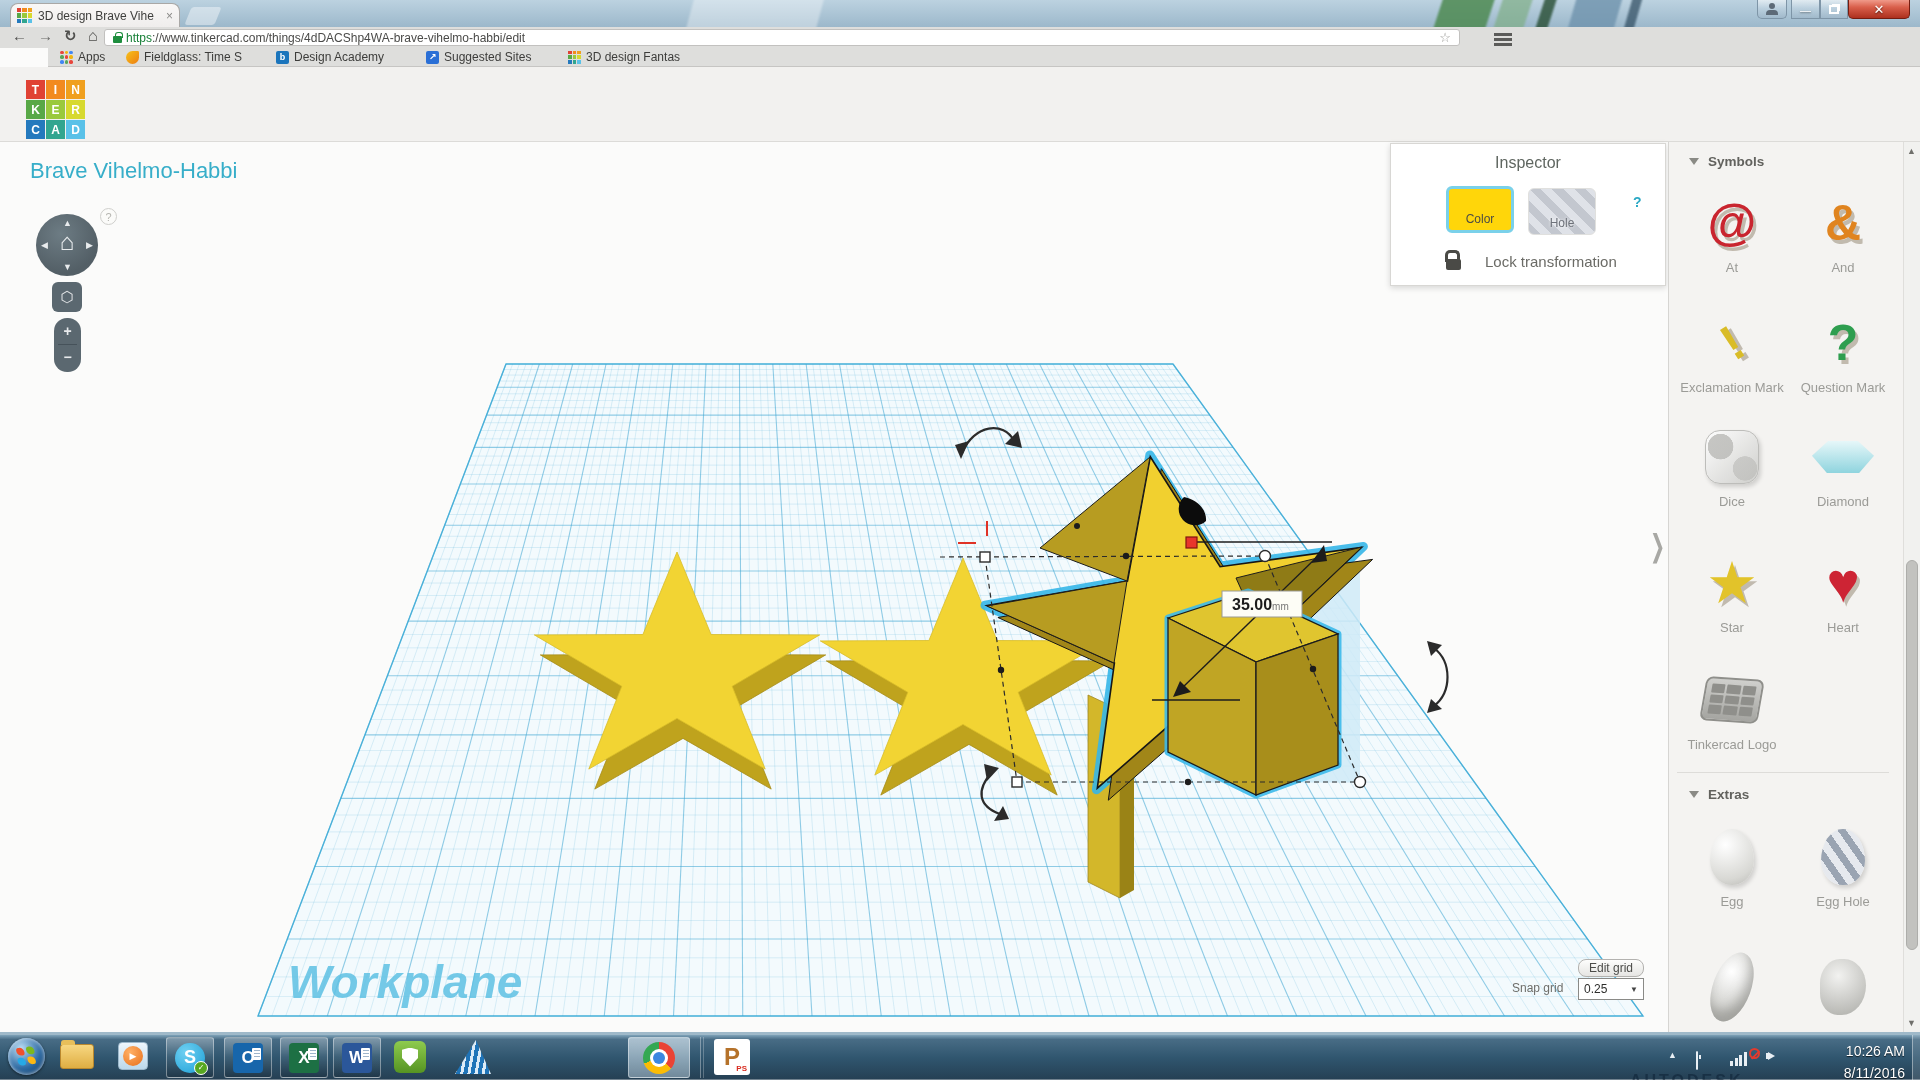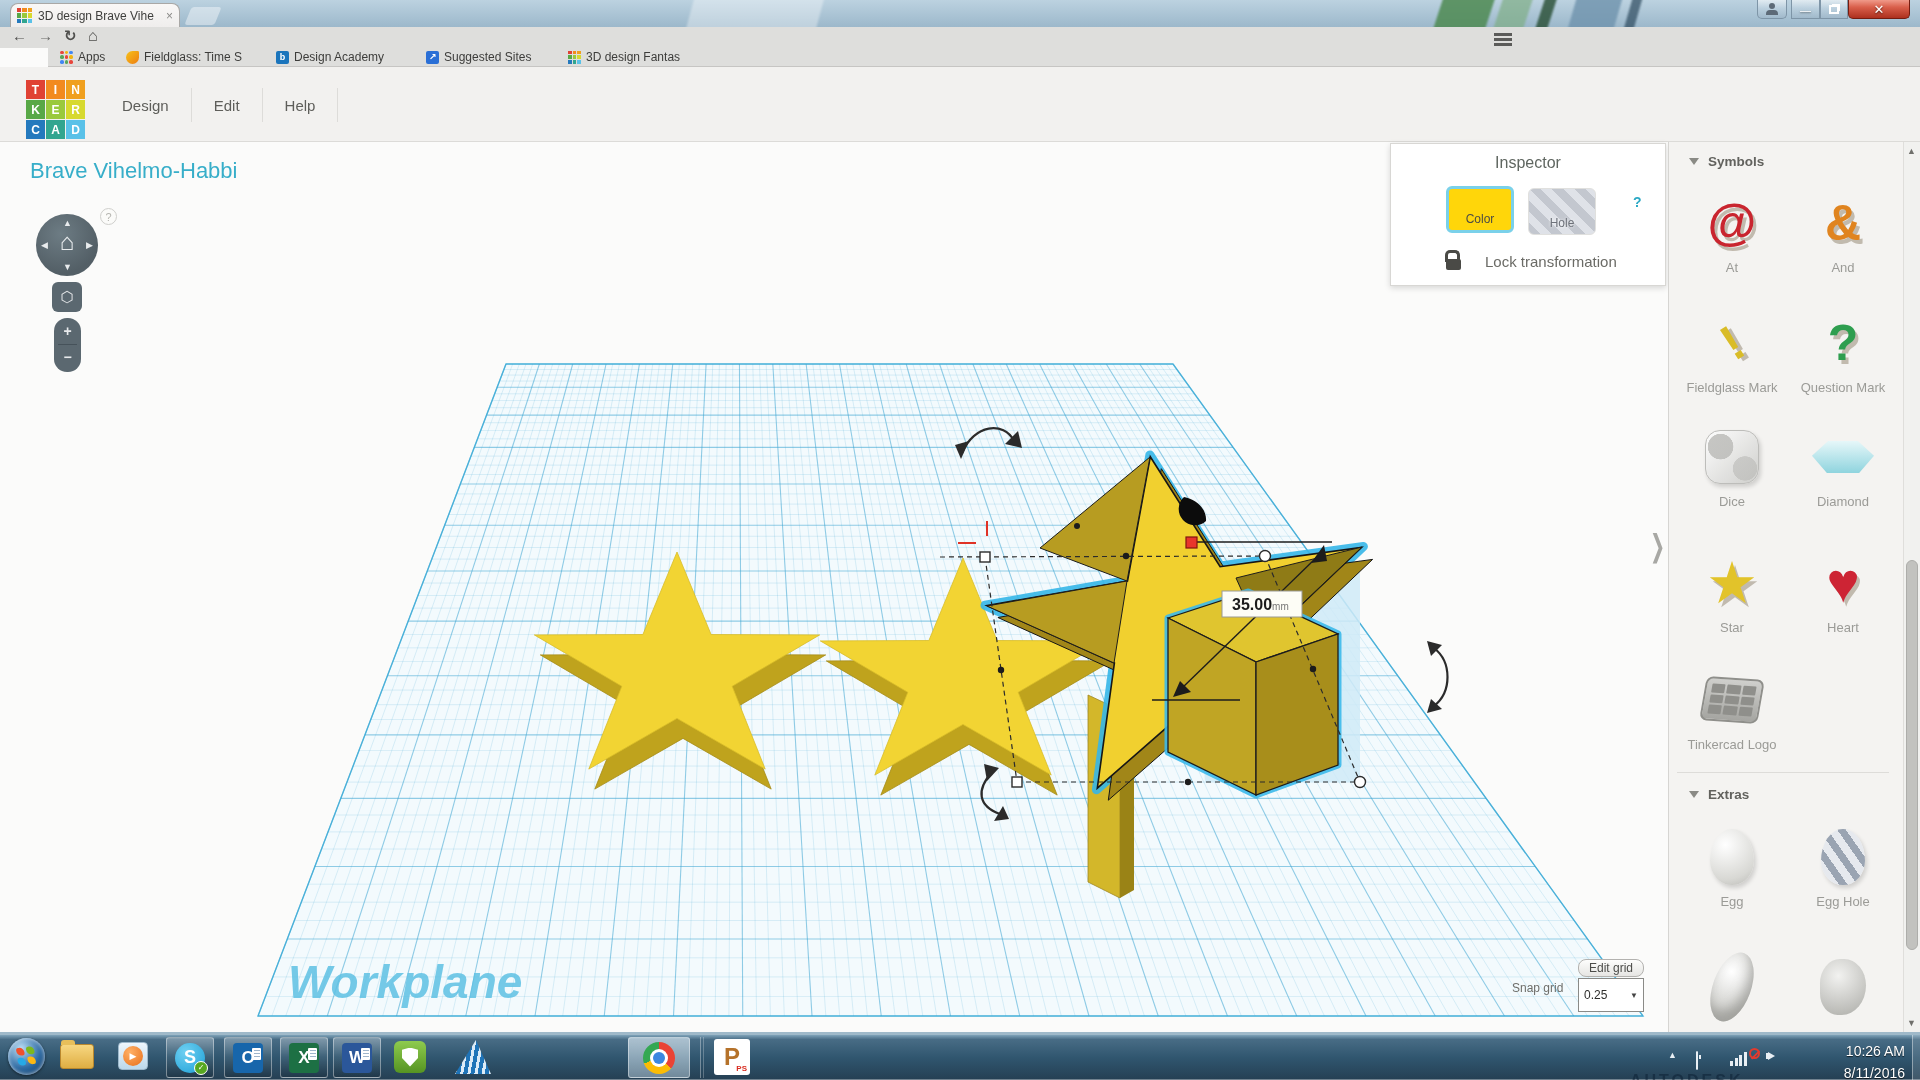--- a/index.html
+++ b/index.html
@@ -82,21 +82,21 @@
     color:#e8eaec;display:grid;place-items:center;font-size:15px;}
   #zoompill{position:absolute;left:54px;top:318px;width:27px;height:54px;border-radius:13px;background:#5b6870;
     color:#e8eaec;text-align:center;font-size:14px;font-weight:bold;}
   #zoompill .zdiv{height:1px;background:#46525a;margin:0 4px;}
   #panel-chevron{position:absolute;left:1650px;top:535px;color:#a8a8a4;font-size:18px;transform:scaleY(1.7);}
 
   #editgrid{position:absolute;left:1578px;top:959px;width:66px;height:18px;border:1px solid #b3b2af;border-radius:8px;
     background:linear-gradient(#fdfdfc,#e6e5e3);font-size:12px;color:#4c4c49;display:grid;place-items:center;}
   #snaplabel{position:absolute;left:1512px;top:981px;font-size:12px;color:#6e6e6a;}
   #snapsel{position:absolute;left:1578px;top:978px;width:66px;height:19px;background:#fff;border:1px solid #8a8a87;
-    font-size:12px;color:#2e2e2c;display:flex;align-items:center;padding:16px 5px;}
+    font-size:12px;color:#2e2e2c;display:flex;align-items:center;padding:10px 5px;}
   #snapsel .v{flex:1;}
   #snapsel .d{font-size:8px;color:#444;}
 
   
   #inspector{position:absolute;left:1390px;top:143px;width:276px;height:143px;background:#fff;
     border:1px solid #d8d7d4;box-shadow:0 2px 6px rgba(0,0,0,.15);}
   #inspector h3{margin:10px 0 8px;text-align:center;font-size:16px;color:#5f6660;font-weight:normal;}
   .swatch{position:absolute;width:68px;height:47px;border-radius:6px;display:flex;align-items:flex-end;justify-content:center;font-size:12px;}
   #sw-color{left:55px;top:42px;background:#ffd60a;border:3px solid #7ad1ea;color:#4c4c45;}
   #sw-hole{left:137px;top:44px;background:repeating-linear-gradient(45deg,#c3c7cf 0 8px,#dfe2e8 8px 16px);
@@ -234,20 +234,26 @@
 <div class="winbtn" id="btn-close" style="left:1848px;width:62px;">
     <span>✕</span>
   </div>
 
 
 <div id="navrow">
   <span class="navic" style="left:12px;">←</span>
   <span class="navic" style="left:38px;color:#6a6a68;">→</span>
   <span class="navic" style="left:64px;">↻</span>
   <span class="navic" style="left:88px;font-size:16px;">⌂</span>
+  <div id="addr">
+    <span class="lock"></span>
+    <span class="scheme">https</span>
+      <span class="urlrest">://www.tinkercad.com/things/4dDACShp4WA-brave-vihelmo-habbi/edit</span>
+    <span id="addr-star">☆</span>
+  </div>
   <span class="hamburger"></span>
 </div>
 
 
 <div id="bookmarks">
   <div class="bm" style="left:12px;">
     <span class="apps-grid">
       <i style="background:#e8453c"></i>
         <i style="background:#f2b50f"></i>
         <i style="background:#4186f4"></i>
@@ -293,28 +299,20 @@
   <div id="logo">
     <span style="background: rgb(224, 66, 52);">T</span>
     <span style="background: rgb(242, 138, 31);">I</span>
     <span style="background: rgb(240, 160, 30);">N</span>
     <span style="background: rgb(88, 168, 70);">K</span>
     <span style="background: rgb(154, 201, 61);">E</span>
     <span style="background: rgb(215, 217, 47);">R</span>
     <span style="background: rgb(36, 121, 189);">C</span>
     <span style="background: rgb(49, 165, 143);">A</span>
     <span style="background: rgb(89, 193, 232);">D</span>
-  </div>
-  <div id="menus">
-    <span class="menu-item">Design</span>
-    <span class="menu-sep"></span>
-    <span class="menu-item">Edit</span>
-    <span class="menu-sep"></span>
-    <span class="menu-item">Help</span>
-    <span class="menu-sep"></span>
   </div>
 
   <div class="tk-btn" style="left:1302px;">
     <span class="ic">↶</span>
     <span class="lb">Undo</span>
   </div>
   <div class="tk-btn disabled" style="left:1355px;">
     <span class="ic">↷</span>
     <span class="lb">Redo</span>
   </div>
@@ -639,21 +637,21 @@
     <div class="sb-icon">
         <span class="glyph3d" style="color: rgb(224, 132, 31);">&amp;</span>
       </div>
     <div class="sb-label">And</div>
   </div>
 
   <div class="sb-item" style="left:8px;top:168px;">
     <div class="sb-icon">
         <span class="glyph3d" style="transform: rotate(-32deg); color: rgb(217, 188, 39);">!</span>
       </div>
-    <div class="sb-label">Fieldglass Mark</div>
+    <div class="sb-label">Exclamation Mark</div>
   </div>
   <div class="sb-item" style="left:119px;top:168px;">
     <div class="sb-icon">
         <span class="glyph3d" style="color: rgb(46, 158, 79);">?</span>
       </div>
     <div class="sb-label">Question Mark</div>
   </div>
 
   <div class="sb-item" style="left:8px;top:282px;">
     <div class="sb-icon">

